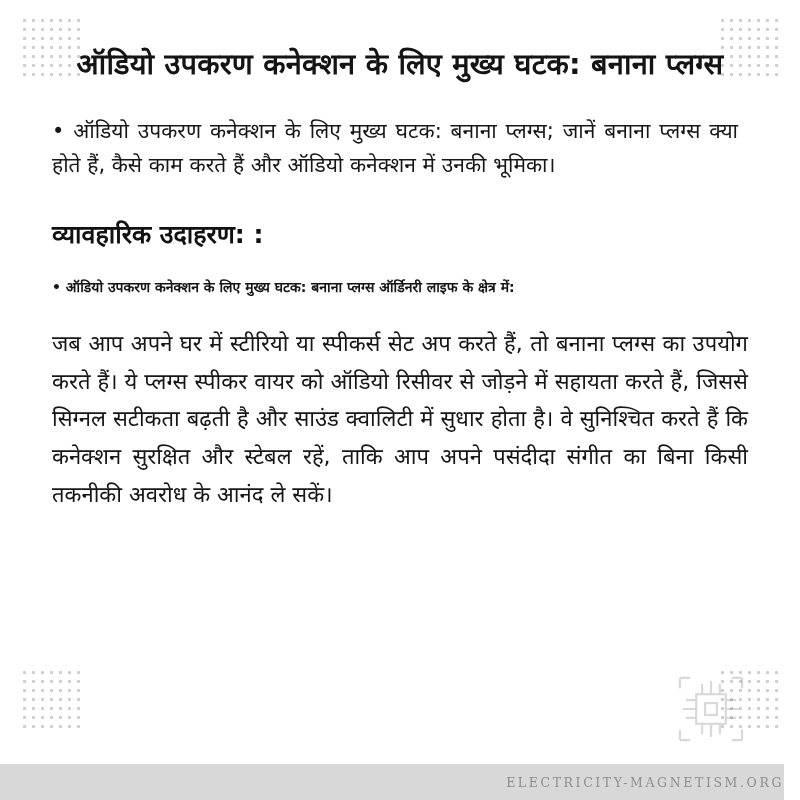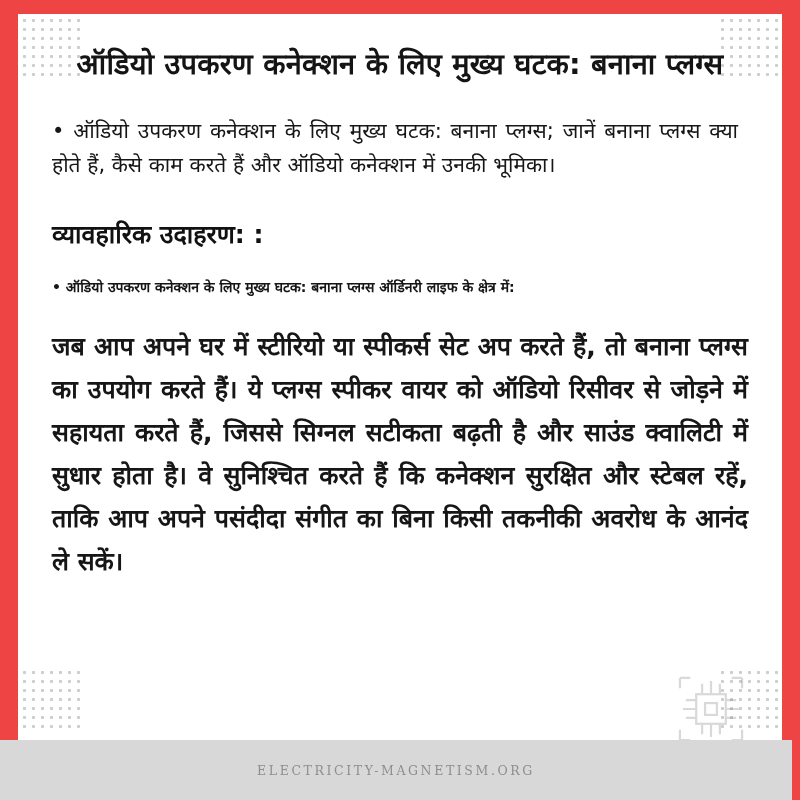--- a/index.html
+++ b/index.html
@@ -10,21 +10,21 @@
     width: 800px;
     height: 800px;
     font-family: "DejaVu Sans", "Liberation Sans", sans-serif;
     background: #d8d8d8;
     overflow: hidden;
   }
   .page {
     position: relative;
     width: 800px;
     height: 800px;
-    background: #ef4444;
+    background: #ffffff;
     box-sizing: border-box;
   }
   .card {
     position: absolute;
     left: 18px;
     top: 14px;
     width: 764px;
     height: 742px;
     background: #ffffff;
     box-sizing: border-box;
@@ -74,45 +74,44 @@
   }
   .bullet2 {
     font-size: 14px;
     line-height: 1.62;
     color: #161616;
     margin: 26px 0 0 0;
     text-align: justify;
     font-weight: bold;
   }
   .para {
-    font-size: 25px;
+    font-size: 22px;
     line-height: 1.72;
     color: #161616;
     margin: 26px 0 12px 0;
     text-align: justify;
-    font-weight: bold;
   }
   .chip-logo {
     position: absolute;
     right: 34px;
     bottom: 10px;
     width: 74px;
     height: 74px;
     opacity: .25;
   }
   .footer {
     position: absolute;
     left: 0;
-    right: 8px;
+    right: 16px;
     bottom: 0;
-    height: 60px;
+    height: 36px;
     background: #d8d8d8;
     display: flex;
     align-items: center;
-    justify-content: center;
+    justify-content: flex-end;
   }
   .footer-text {
     font-size: 12.5px;
     letter-spacing: 2.6px;
     color: #8e8e8e;
     font-family: "DejaVu Serif", "Liberation Serif", serif;
   }
 </style>
 </head>
 <body>

